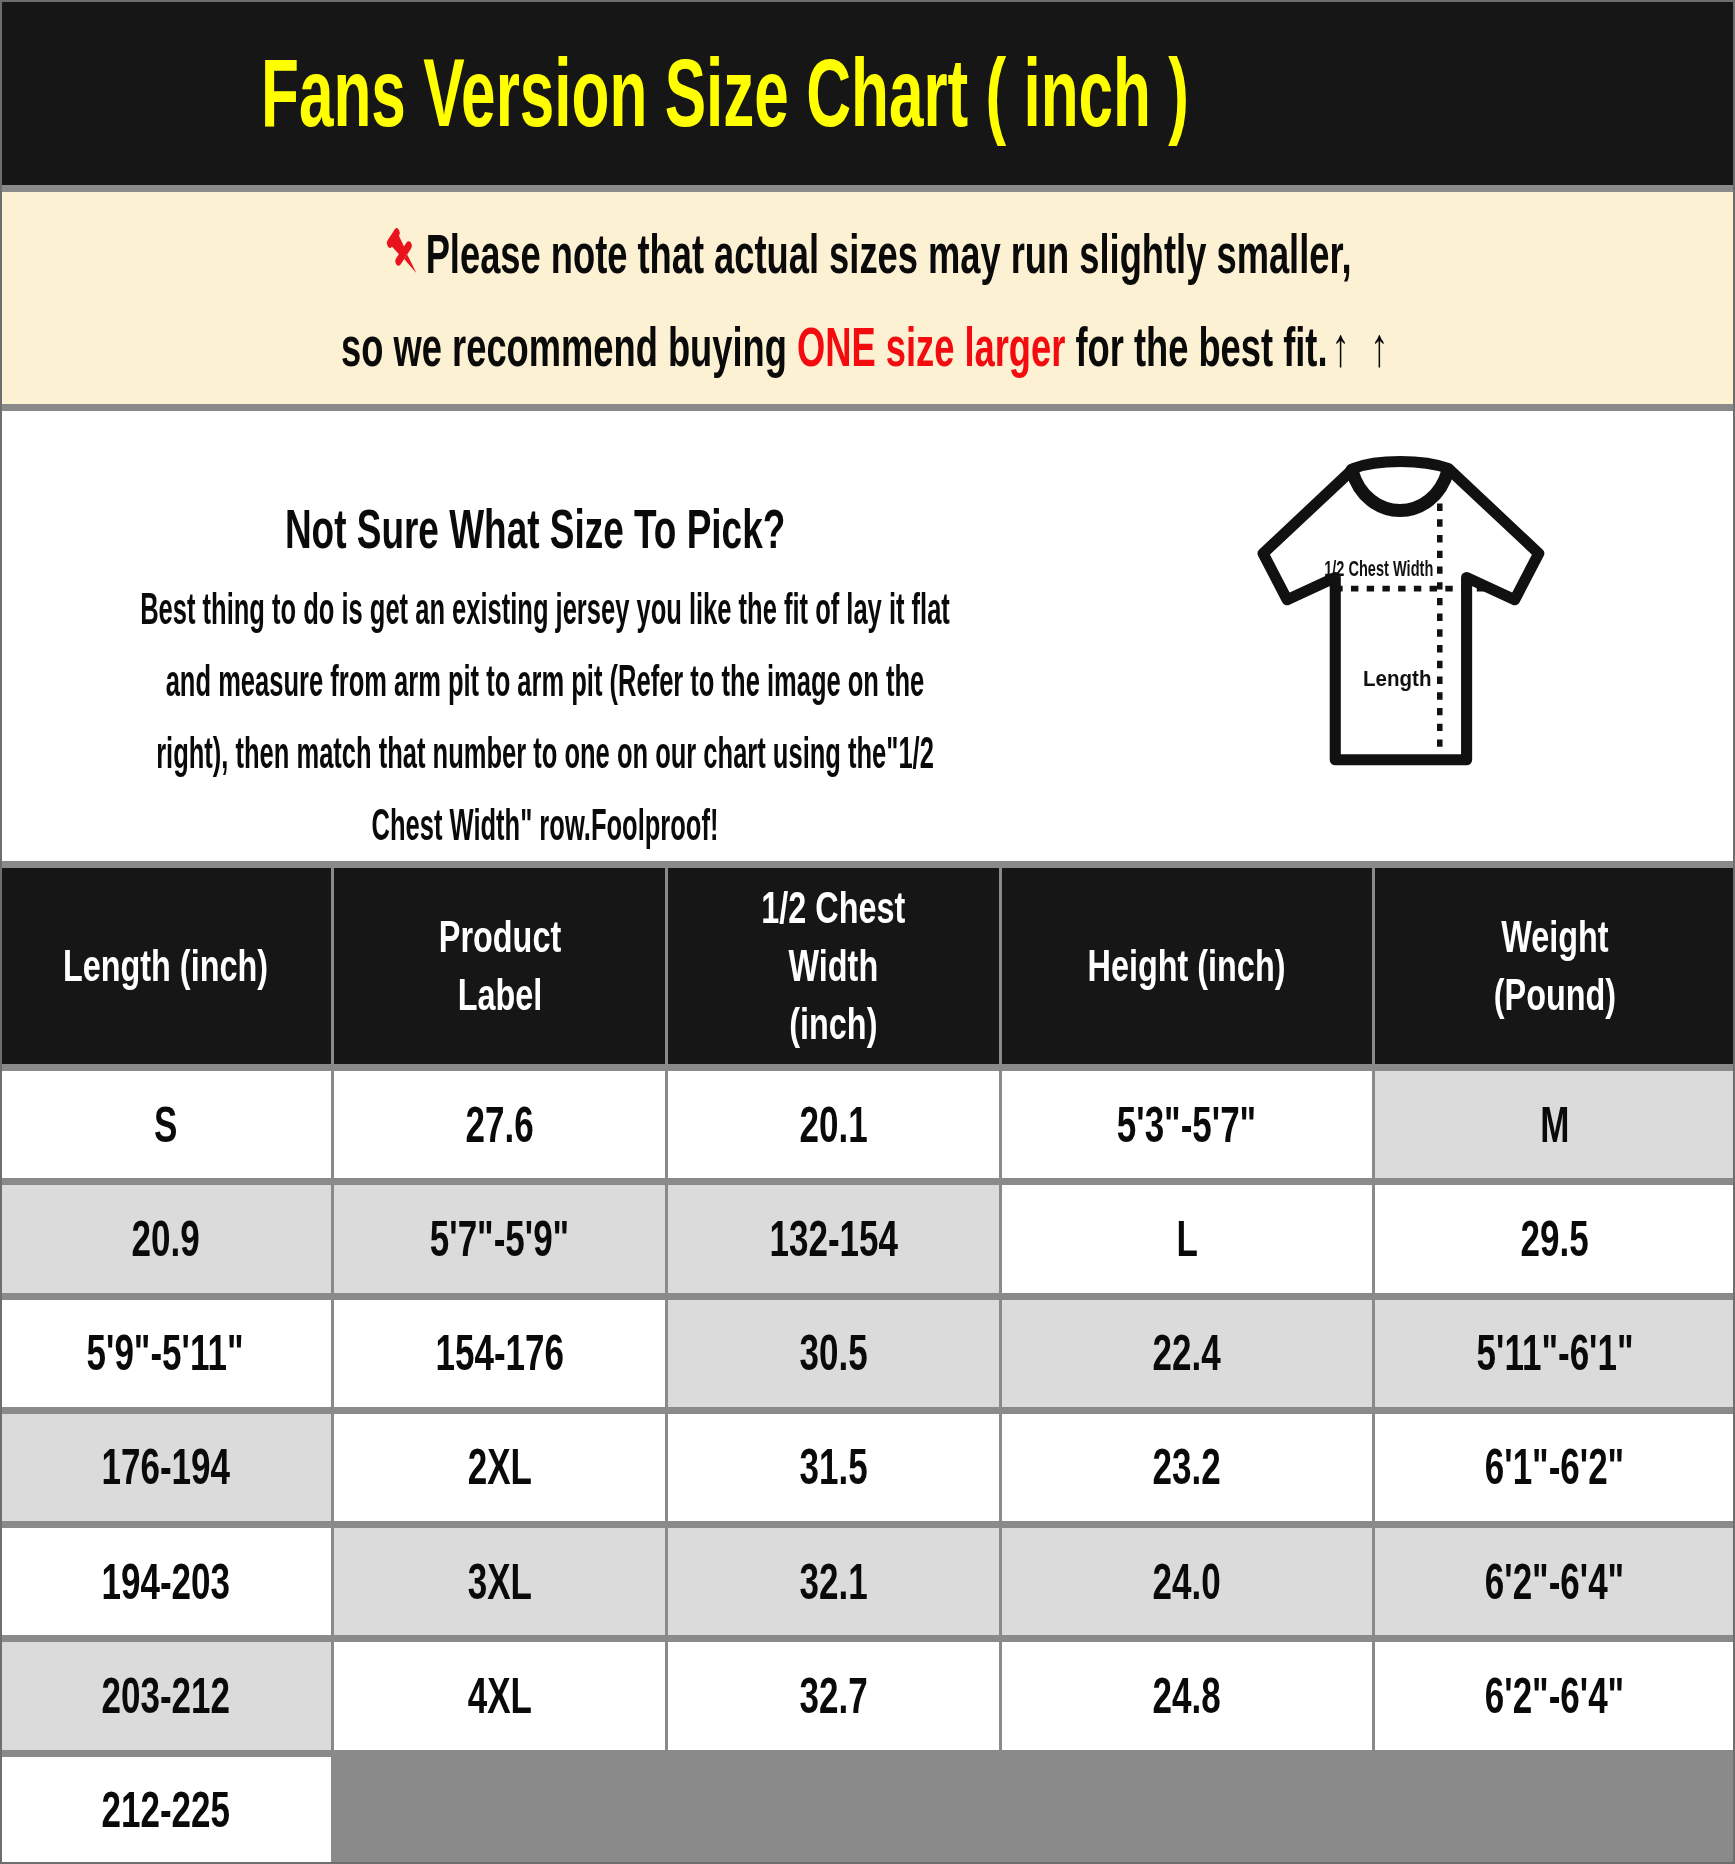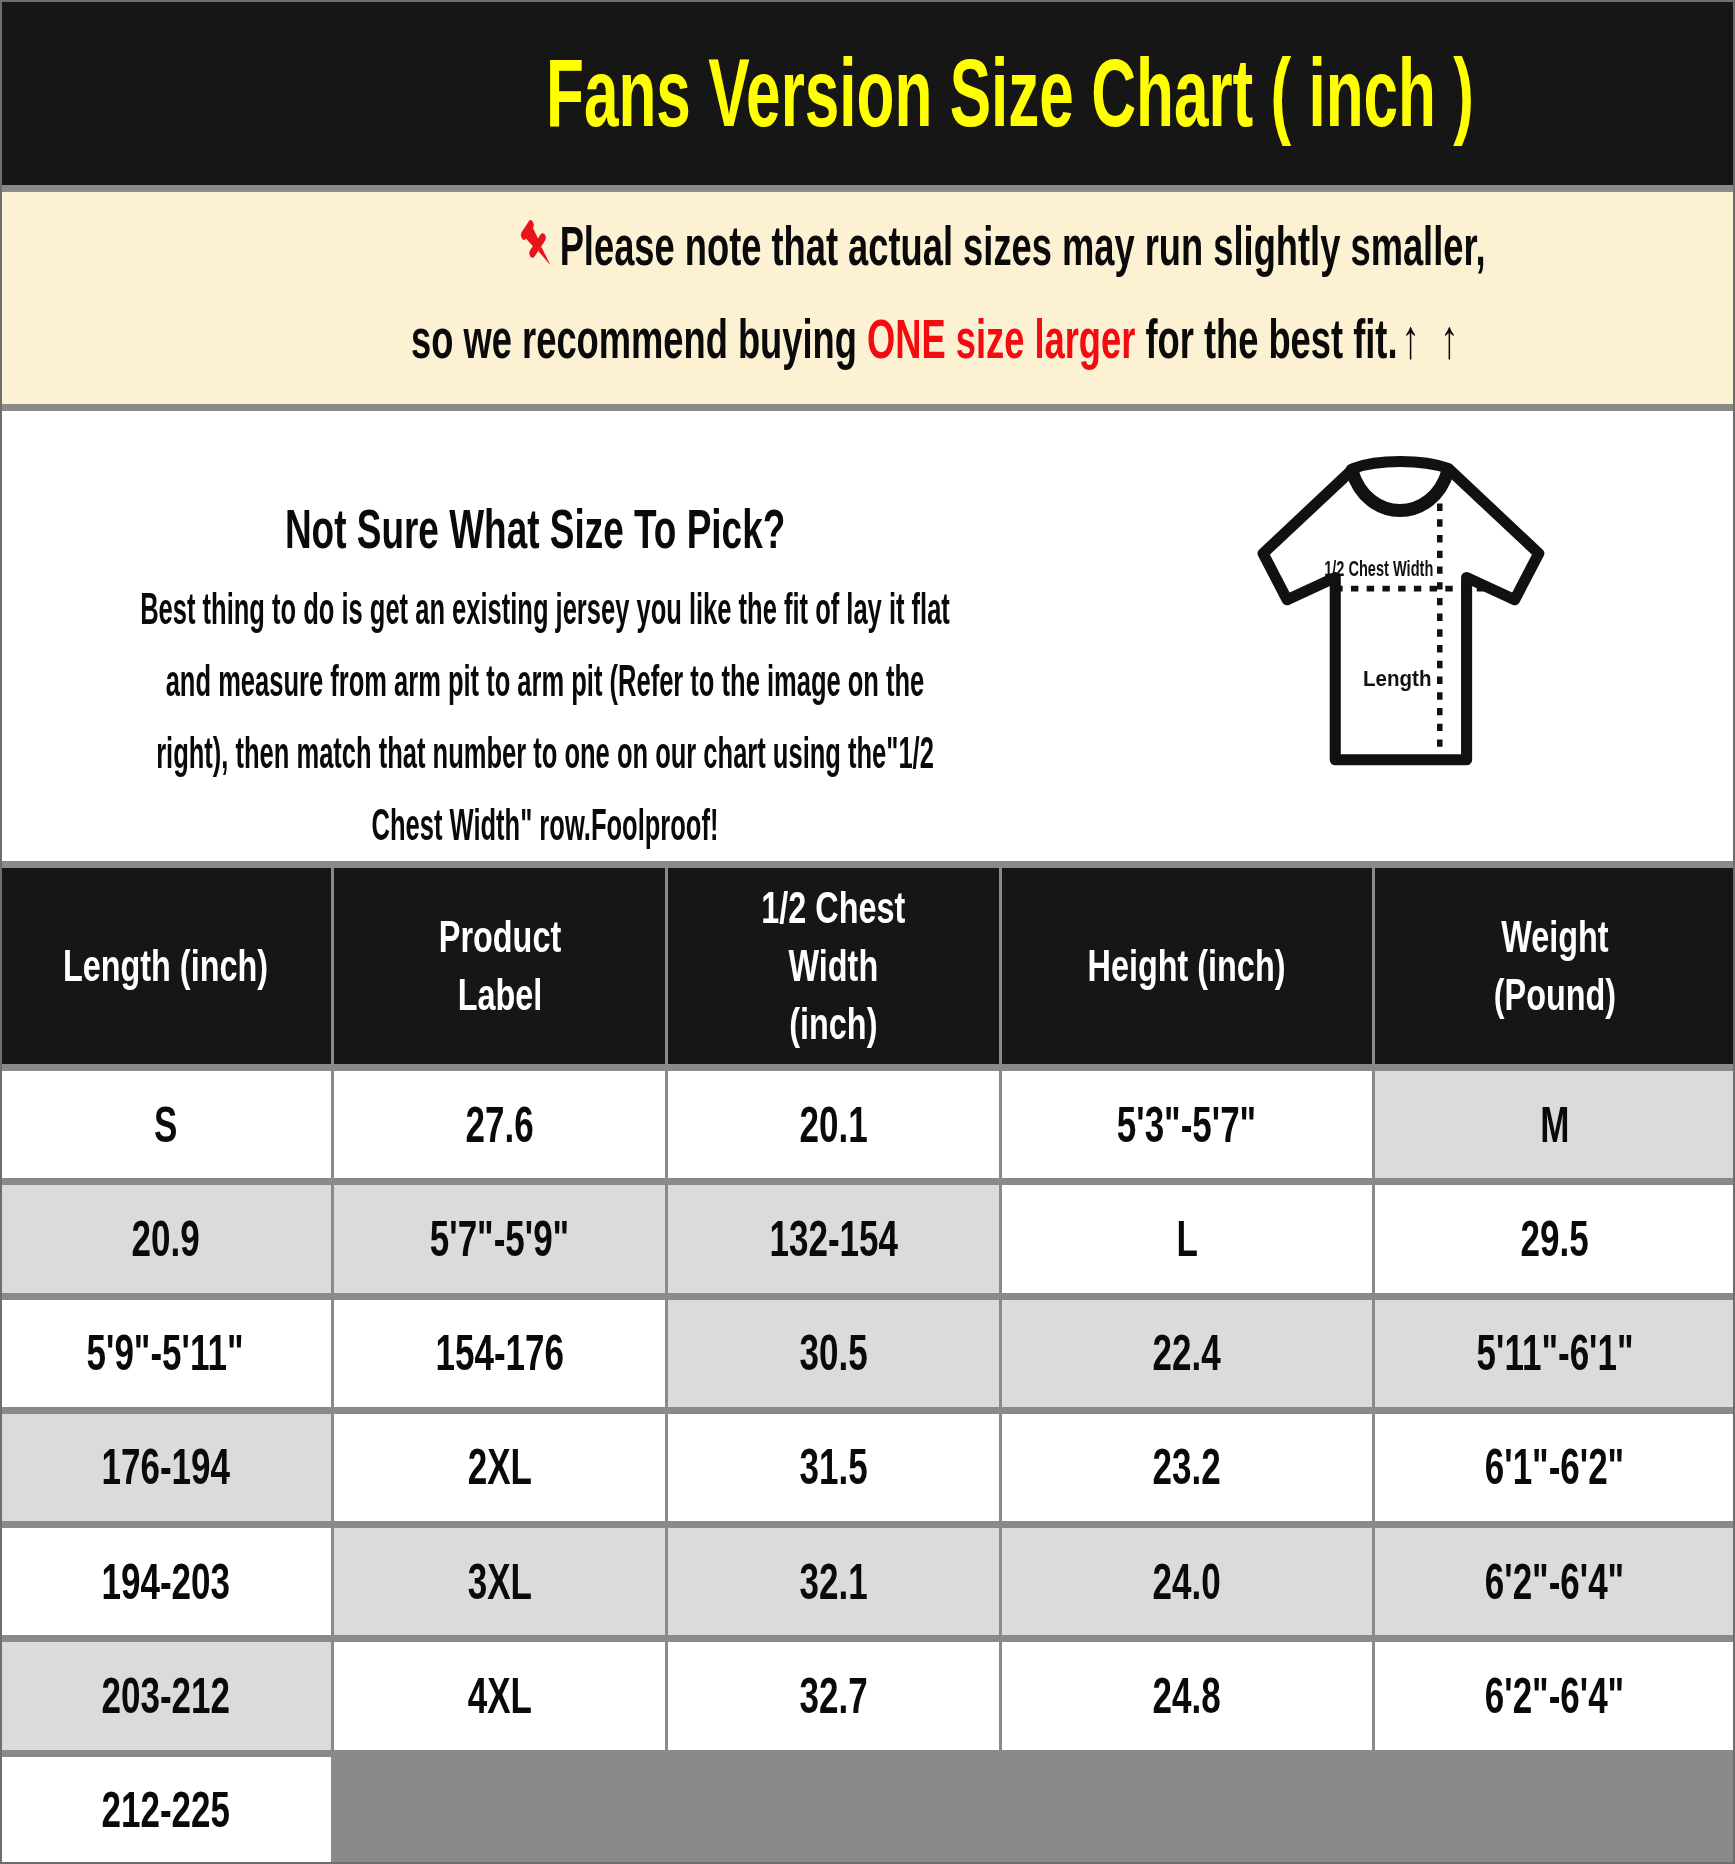--- a/index.html
+++ b/index.html
@@ -22,32 +22,32 @@
   .cond {
     display:inline-block;
     transform:scaleX(0.66);
     transform-origin:50% 50%;
     white-space:pre-line;
   }
 
   
   .title-bar {
     height:185px; background:#161616;
-    display:flex; align-items:center; justify-content:flex-end;
+    display:flex; align-items:center; justify-content:flex-start;
   }
   .title-bar h1 {
     margin:0; font-size:97px; line-height:1;
     color:#ffff00; letter-spacing:0;
   }
   .title-bar .cond { transform:scaleX(0.64); white-space:nowrap; }
 
   
   .note {
     margin-top:7px; height:212px; background:#fcf1d3;
-    text-align:right; padding-top:8px;
+    text-align:center; padding-top:16px;
   }
   .note .line { font-size:55px; line-height:93px; white-space:nowrap; }
   .note .cond { white-space:nowrap; }
   .pin {
     width:62px; height:62px; vertical-align:-12px; margin-right:2px;
   }
   .hl { color:#f40b10; }
   .arrows { letter-spacing:8px; margin-left:6px; }
 
   

